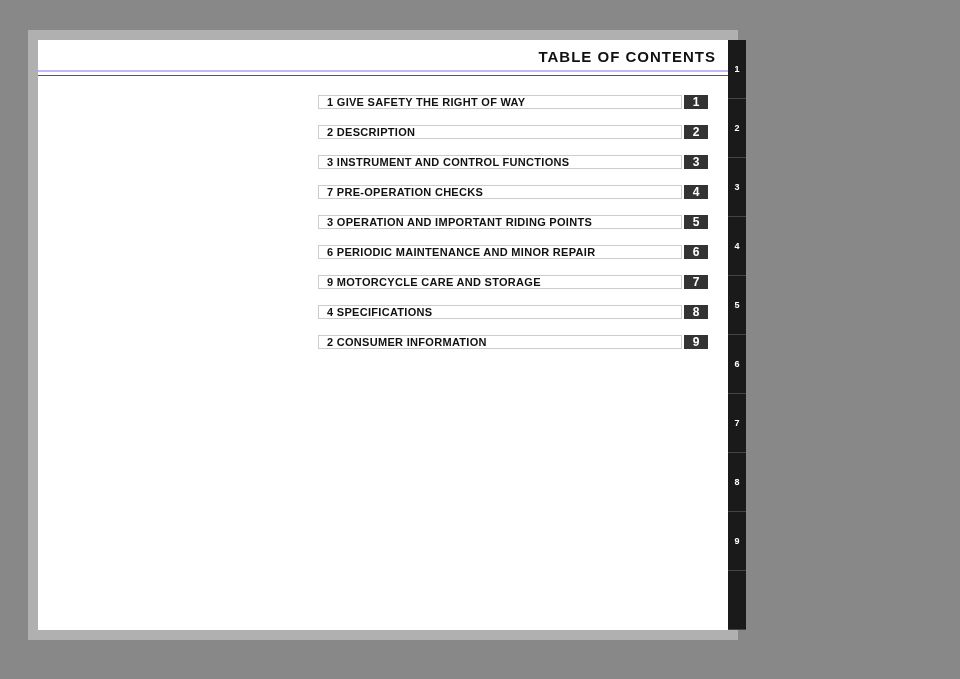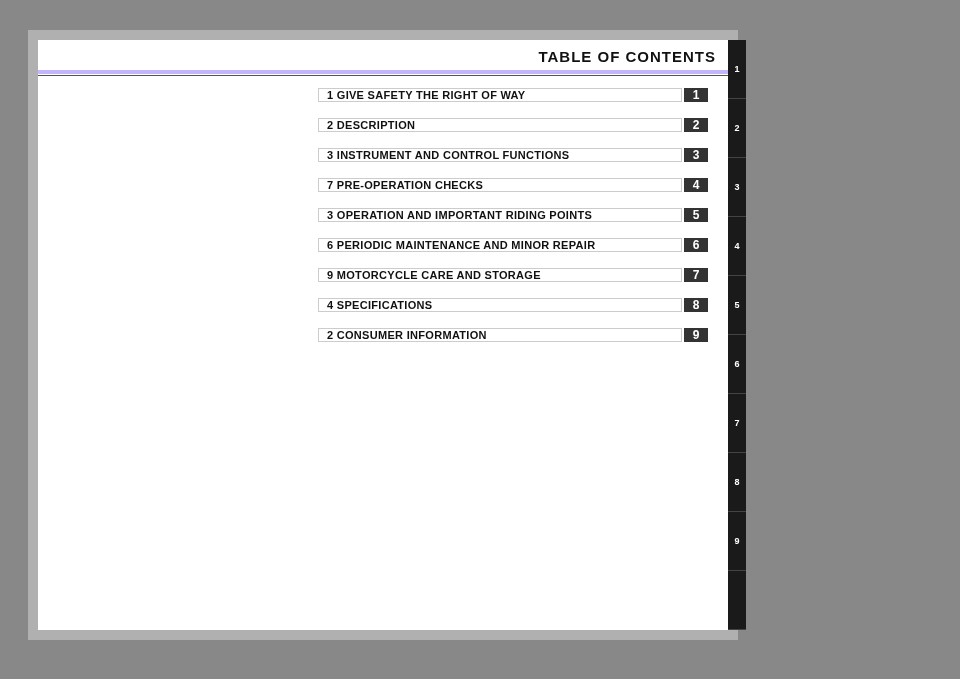--- a/index.html
+++ b/index.html
@@ -31,21 +31,21 @@
       background: #ffffff;
     }
 
     .header-area {
       position: absolute;
       top: 40px;
       left: 38px;
       width: 690px;
       text-align: right;
       padding: 8px 12px 4px 0;
-      border-bottom: 4px solid #c4b5fd;
+      border-bottom: 2px solid #c4b5fd;
     }
 
     .header-title {
       font-size: 15px;
       font-weight: bold;
       letter-spacing: 1px;
       color: #111;
     }
 
     .header-line {
@@ -59,21 +59,21 @@
 
     .toc-container {
       position: absolute;
       top: 88px;
       left: 318px;
       width: 390px;
     }
 
     .toc-row {
       display: flex;
-      align-items: flex-start;
+      align-items: center;
       margin-bottom: 2px;
       height: 28px;
     }
 
     .toc-label {
       flex: 1;
       background: #ffffff;
       border: 1px solid #cccccc;
       font-size: 11px;
       font-weight: 600;

